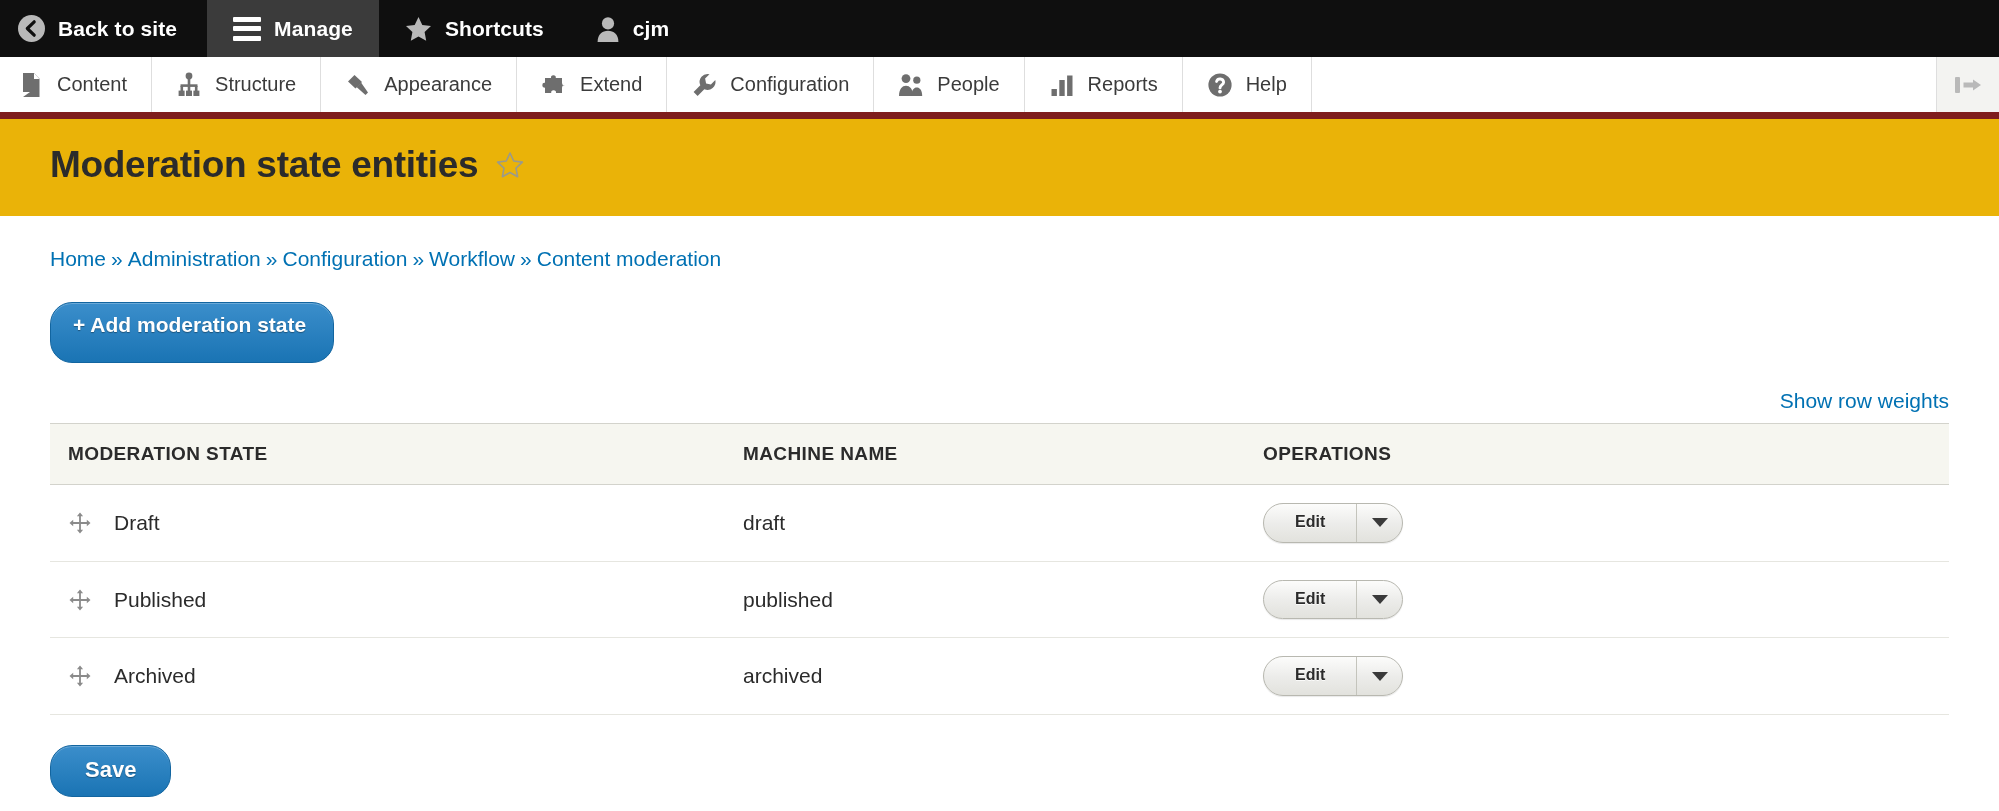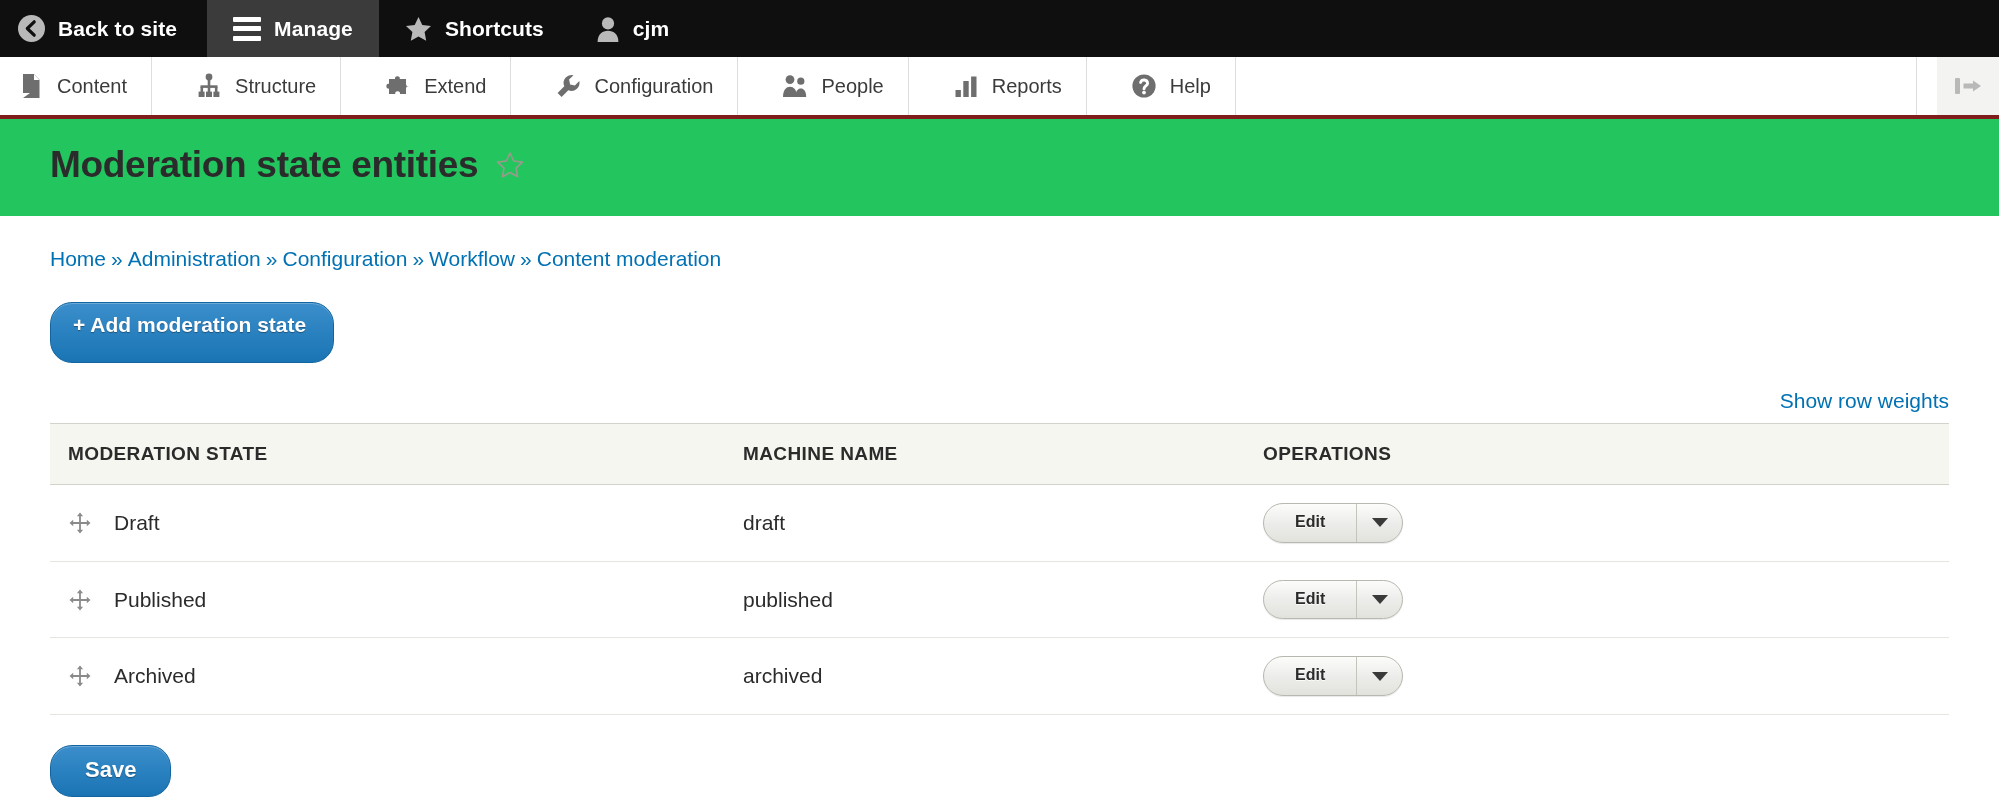--- a/index.html
+++ b/index.html
@@ -47,23 +47,22 @@
   .ic-star { width: 27px; height: 26px; }
   
   .ic-person { width: 24px; height: 26px; }
 
   
   .tray {
     display: flex;
     align-items: stretch;
     background: #ffffff;
     height: 62px;
-    border-bottom: 4px solid #7f1d1d;
+    border-bottom: 7px solid #7f1d1d;
     width: 100%;
-    gap: 20px;
   }
   .tray-item {
     display: flex;
     align-items: center;
     gap: 13px;
     padding: 0 24px;
     font-size: 20px;
     color: #3b3b3b;
     border-right: 1px solid #dedede;
     cursor: pointer;
@@ -73,21 +72,21 @@
   .tray-item:first-child { padding-left: 18px; }
   .tray-spacer { flex: 1 1 auto; border-right: 1px solid #dedede; }
   .tray-end {
     display: flex; align-items: center; justify-content: center;
     width: 62px; background: #f3f3f1; cursor: pointer;
   }
   .tray-icon { width: 26px; height: 26px; flex: none; }
 
   
   .title-band {
-    background: #22c55e;
+    background: #eab308;
     padding: 26px 0 30px 50px;
   }
   .title-row { display: flex; align-items: center; gap: 17px; }
   .page-title {
     font-size: 37px;
     font-weight: bold;
     color: #2b2b2b;
     letter-spacing: -0.3px;
     margin: 0;
     line-height: 1.1;
@@ -275,20 +274,29 @@
         <rect x="11.7" y="14" width="2.6" height="5" fill="#6e6e6e"></rect>
         <rect x="18.9" y="14" width="2.6" height="5" fill="#6e6e6e"></rect>
         <rect x="2.6" y="18.6" width="6" height="5.4" fill="#6e6e6e"></rect>
         <rect x="10" y="18.6" width="6" height="5.4" fill="#6e6e6e"></rect>
         <rect x="17.4" y="18.6" width="6" height="5.4" fill="#6e6e6e"></rect>
       </svg>
     </span>
     <span>Structure</span>
   </div>
 
+  <div class="tray-item">
+    <span class="ic">
+      <svg class="tray-icon" viewBox="0 0 26 26">
+        <path d="M3 9.5 L9.5 3 L17 10 L10.5 16.5 Z" fill="#6e6e6e"></path>
+        <path d="M11.5 15 L16 10.5 L23 20.5 L20.5 23 Z" fill="#6e6e6e"></path>
+      </svg>
+    </span>
+    <span>Appearance</span>
+  </div>
 
   <div class="tray-item">
     <span class="ic">
       <svg class="tray-icon" viewBox="0 0 26 26">
         <path d="M4 6 H10 A2.4 2.4 0 0 1 12.4 3.3 A2.4 2.4 0 0 1 14.8 6 H21 V11 A2.4 2.4 0 0 0 23.7 13.4 A2.4 2.4 0 0 0 21 15.8 V21 H15 A2.4 2.4 0 0 0 12.6 18.3 A2.4 2.4 0 0 0 10.2 21 H4 V15.6 A2.4 2.4 0 0 1 1.3 13.2 A2.4 2.4 0 0 1 4 10.8 Z" fill="#6e6e6e"></path>
       </svg>
     </span>
     <span>Extend</span>
   </div>
 

